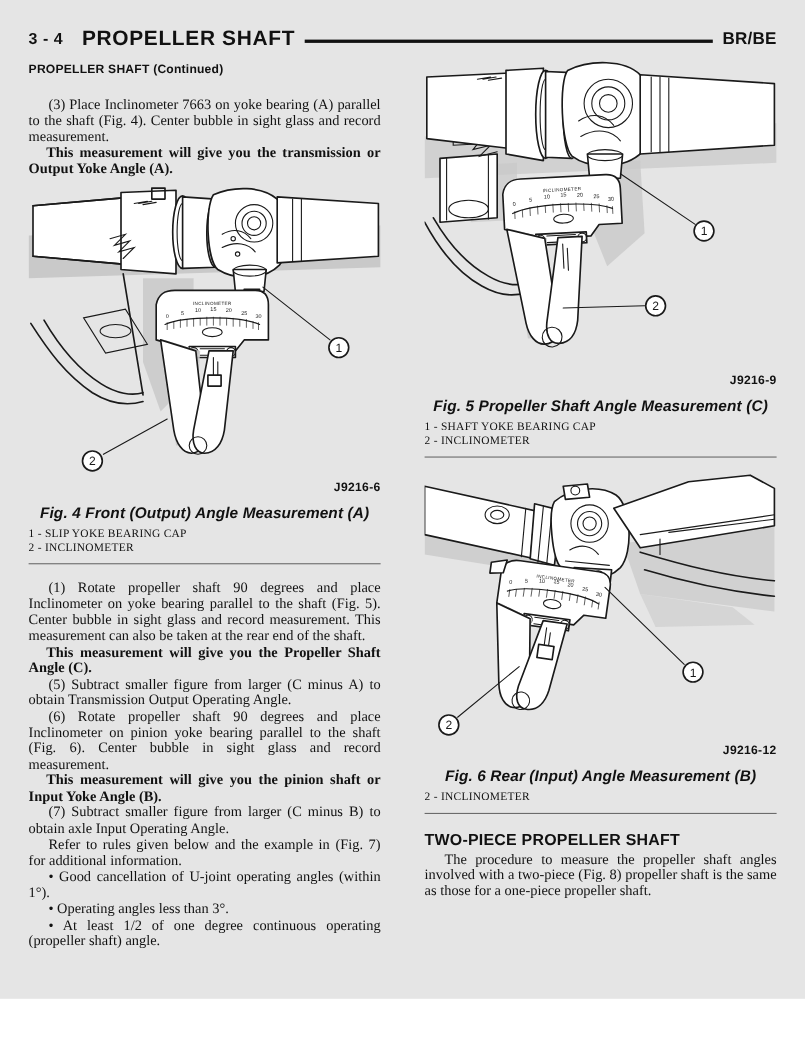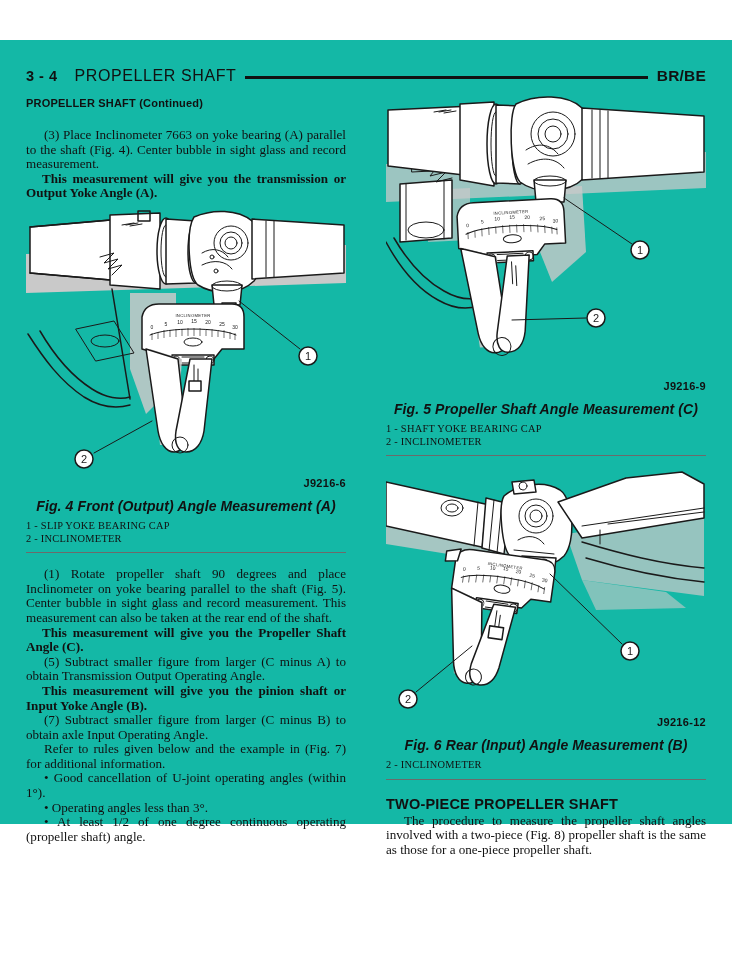--- a/index.html
+++ b/index.html
@@ -1,23 +1,23 @@
 <!DOCTYPE html>
 <html><head>
 <meta charset="utf-8">
 <style>
   html,body{margin:0;padding:0;background:#ffffff;}
   body{width:732px;height:960px;overflow:hidden;font-family:"Liberation Serif",serif;color:#111;}
-  .page{position:relative;width:732px;height:784px;background:#14b8a6;box-sizing:border-box;padding:0;margin-top:40px;}
+  .page{position:relative;width:732px;height:908px;background:#e5e5e5;box-sizing:border-box;padding:0;}
   .inner{position:absolute;left:26px;top:26px;width:680px;height:880px;}
 
   
   .rhead{display:flex;align-items:center;height:20px;font-family:"Liberation Sans",sans-serif;}
   .rhead .folio{font-weight:bold;font-size:14.5px;letter-spacing:.5px;white-space:nowrap;}
-  .rhead .rtitle{font-weight:normal;font-size:16px;letter-spacing:.6px;margin-left:17px;white-space:nowrap;}
+  .rhead .rtitle{font-weight:bold;font-size:19px;letter-spacing:.6px;margin-left:17px;white-space:nowrap;}
   .rhead .rule{flex:1;height:3px;background:#111;margin:0 9px 0 9px;position:relative;top:1px;}
   .rhead .rbrand{font-weight:bold;font-size:15.5px;letter-spacing:.2px;white-space:nowrap;}
 
   .subhead{font-family:"Liberation Sans",sans-serif;font-weight:bold;font-size:11px;
            letter-spacing:.2px;margin-top:11px;}
 
   
   .cols{position:relative;margin-top:7px;width:680px;}
   .colL{position:absolute;left:0;top:12px;width:320px;}
   .colR{position:absolute;left:360px;top:-24px;width:320px;}
@@ -188,20 +188,21 @@
           <div>2 - INCLINOMETER</div>
         </div>
         <div class="figrule"></div>
       </div>
 
       <div class="gap14"></div>
 
       <p class="body">(1) Rotate propeller shaft 90 degrees and place Inclinometer on yoke bearing parallel to the shaft (Fig. 5). Center bubble in sight glass and record measurement. This measurement can also be taken at the rear end of the shaft.</p>
       <p class="body bold">This measurement will give you the Propeller Shaft Angle (C).</p>
       <p class="body">(5) Subtract smaller figure from larger (C minus A) to obtain Transmission Output Operating Angle.</p>
+      <p class="body">(6) Rotate propeller shaft 90 degrees and place Inclinometer on pinion yoke bearing parallel to the shaft (Fig. 6). Center bubble in sight glass and record measurement.</p>
       <p class="body bold">This measurement will give you the pinion shaft or Input Yoke Angle (B).</p>
       <p class="body">(7) Subtract smaller figure from larger (C minus B) to obtain axle Input Operating Angle.</p>
       <p class="body">Refer to rules given below and the example in (Fig. 7) for additional information.</p>
       <p class="bullet">• Good cancellation of U-joint operating angles (within 1°).</p>
       <p class="bullet">• Operating angles less than 3°.</p>
       <p class="bullet">• At least 1/2 of one degree continuous operating (propeller shaft) angle.</p>
     </div>
 
     <div class="colR">
 

